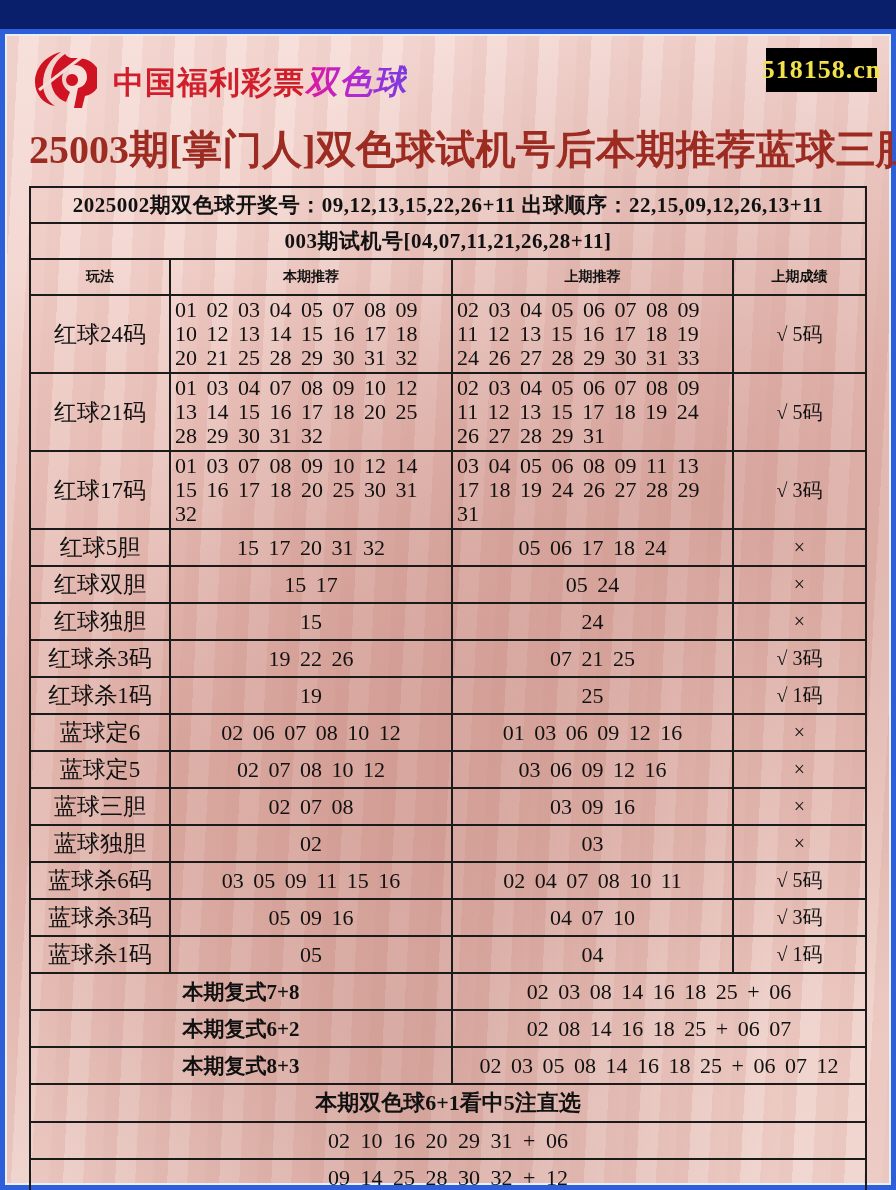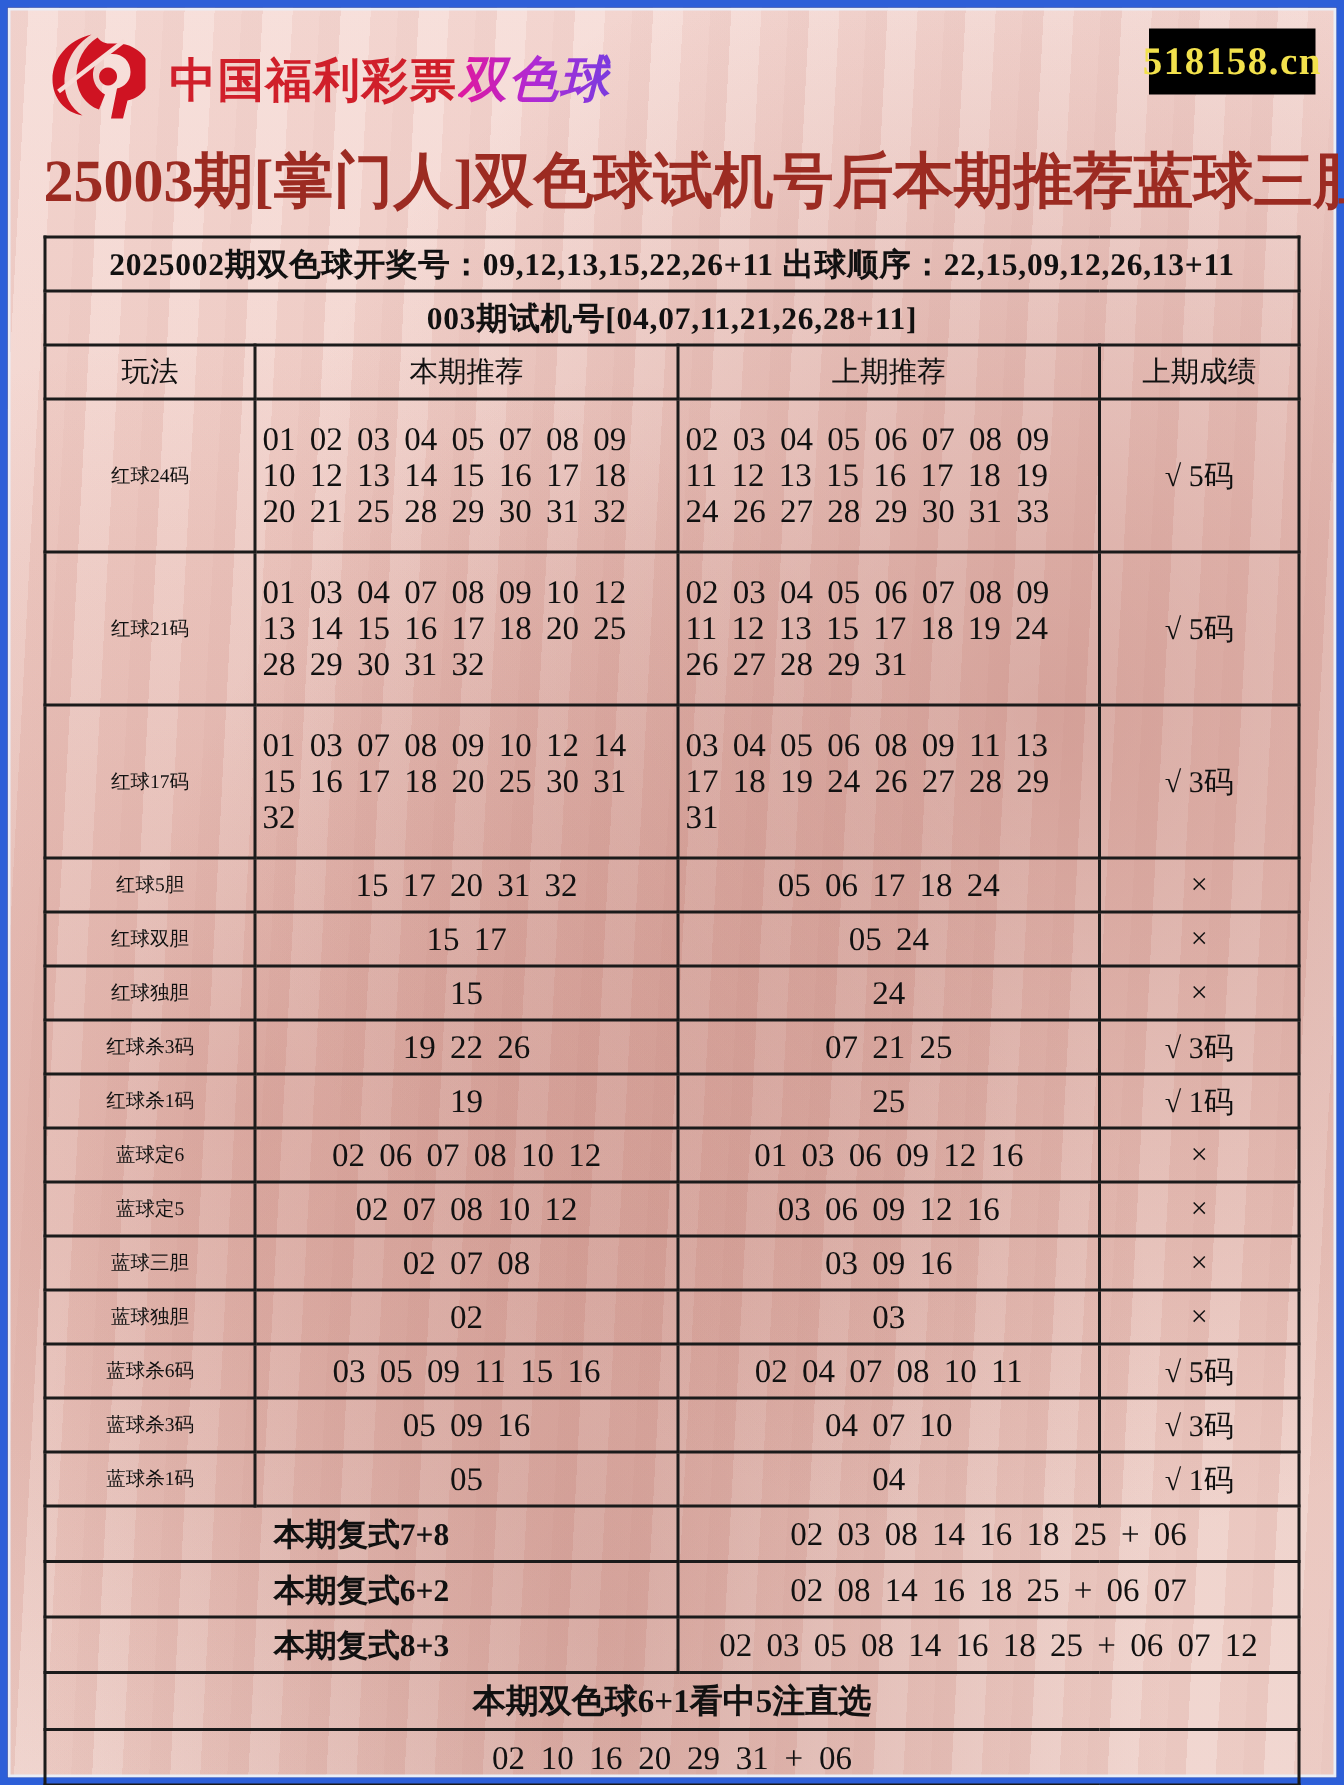--- a/index.html
+++ b/index.html
@@ -11,20 +11,21 @@
   .page{
     position:absolute;inset:0;box-sizing:border-box;
     border:5px solid #2d5fd8;
     box-shadow:inset 0 0 0 2px #e9eef7;
     background:
       radial-gradient(ellipse at 78% 40%, rgba(153,64,54,0.28), rgba(0,0,0,0) 55%),
       radial-gradient(ellipse at 18% 62%, rgba(170,80,70,0.20), rgba(0,0,0,0) 50%),
       radial-gradient(ellipse at 45% 92%, rgba(150,60,50,0.25), rgba(0,0,0,0) 55%),
       repeating-linear-gradient(93deg, rgba(190,110,100,0.10) 0 14px, rgba(255,246,244,0.14) 14px 34px, rgba(205,130,120,0.08) 34px 52px),
       linear-gradient(180deg,#f6dcd7 0%,#f0cfc8 30%,#eccac2 70%,#efd2cb 100%);
+    margin-top: 29px;
   }
   .content{padding:8px 24px 0 24px;}
 
   .brand-row{position:relative;height:64px;margin-top:6px;}
   .logo{position:absolute;left:2px;top:2px;}
   .brand-text{position:absolute;left:84px;top:12px;font-size:31px;font-weight:bold;color:#d01f2a;
     font-family:"Liberation Sans","DejaVu Sans",sans-serif;letter-spacing:1px;}
   .brand-prod{font-size:33px;font-style:italic;font-weight:bold;
     background:linear-gradient(90deg,#e0189d,#b02ad4,#7a3bdf);
     -webkit-background-clip:text;background-clip:text;color:transparent;}
@@ -42,24 +43,24 @@
 
   table.main{
     margin-top:9px;width:836px;border-collapse:collapse;table-layout:fixed;
   }
   table.main td{
     border:2px solid #1b1b1b;color:#111;
     text-align:center;vertical-align:middle;
     padding:2px 3px;overflow:hidden;
   }
   .r-info td{font-size:21px;font-weight:bold;height:30px;letter-spacing:0.5px;}
-  .r-head td{font-size:19px;font-weight:normal;height:30px;}
-  .play{font-size:13px;height:30px;border-radius:31px;}
+  .r-head td{font-size:14px;font-weight:bold;height:30px;}
+  .play{font-size:23px;height:30px;border-radius:31px;}
   .nums{font-size:22px;word-spacing:4px;}
-  .nums.wrap{text-align:left;padding:14px 4px;line-height:24px;}
+  .nums.wrap{text-align:left;padding:2px 4px;line-height:24px;}
   .result{font-size:20px;}
   .duplex-label{font-size:21px;font-weight:bold;height:31px;}
   .duplex-nums{font-size:22px;word-spacing:4px;height:31px;}
   .r-direct-title td{font-size:22px;font-weight:bold;height:32px;}
   .r-direct td{font-size:22px;word-spacing:5px;height:31px;}
 </style>
 </head>
 <body>
 
 <div class="page">

